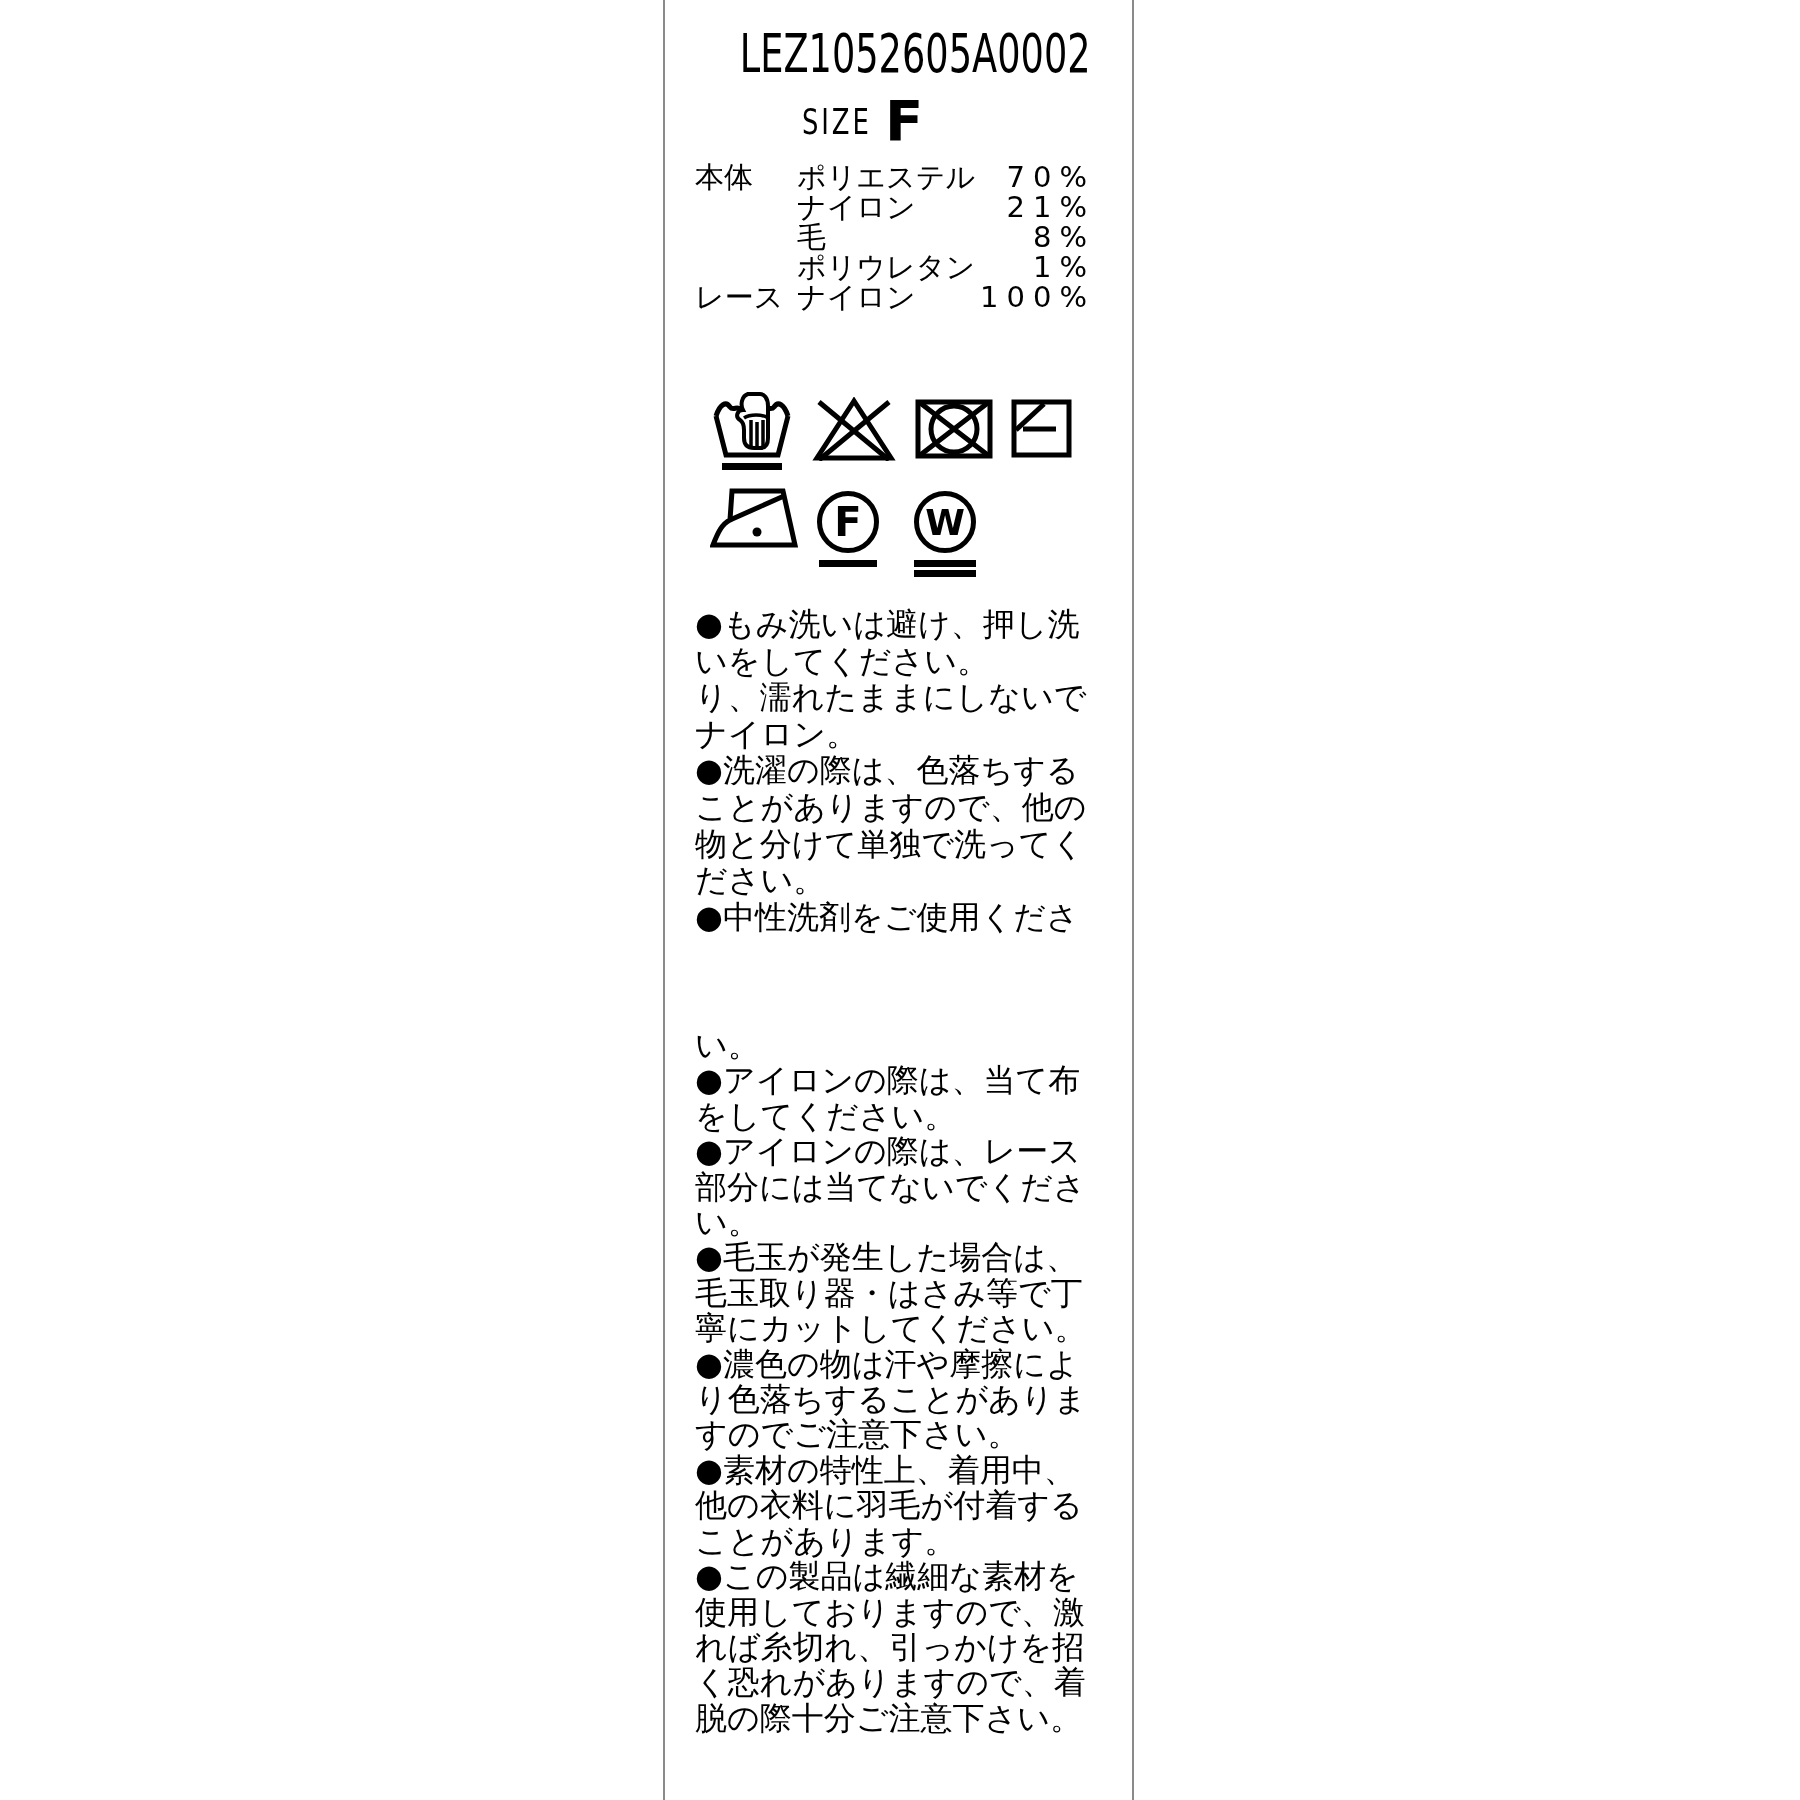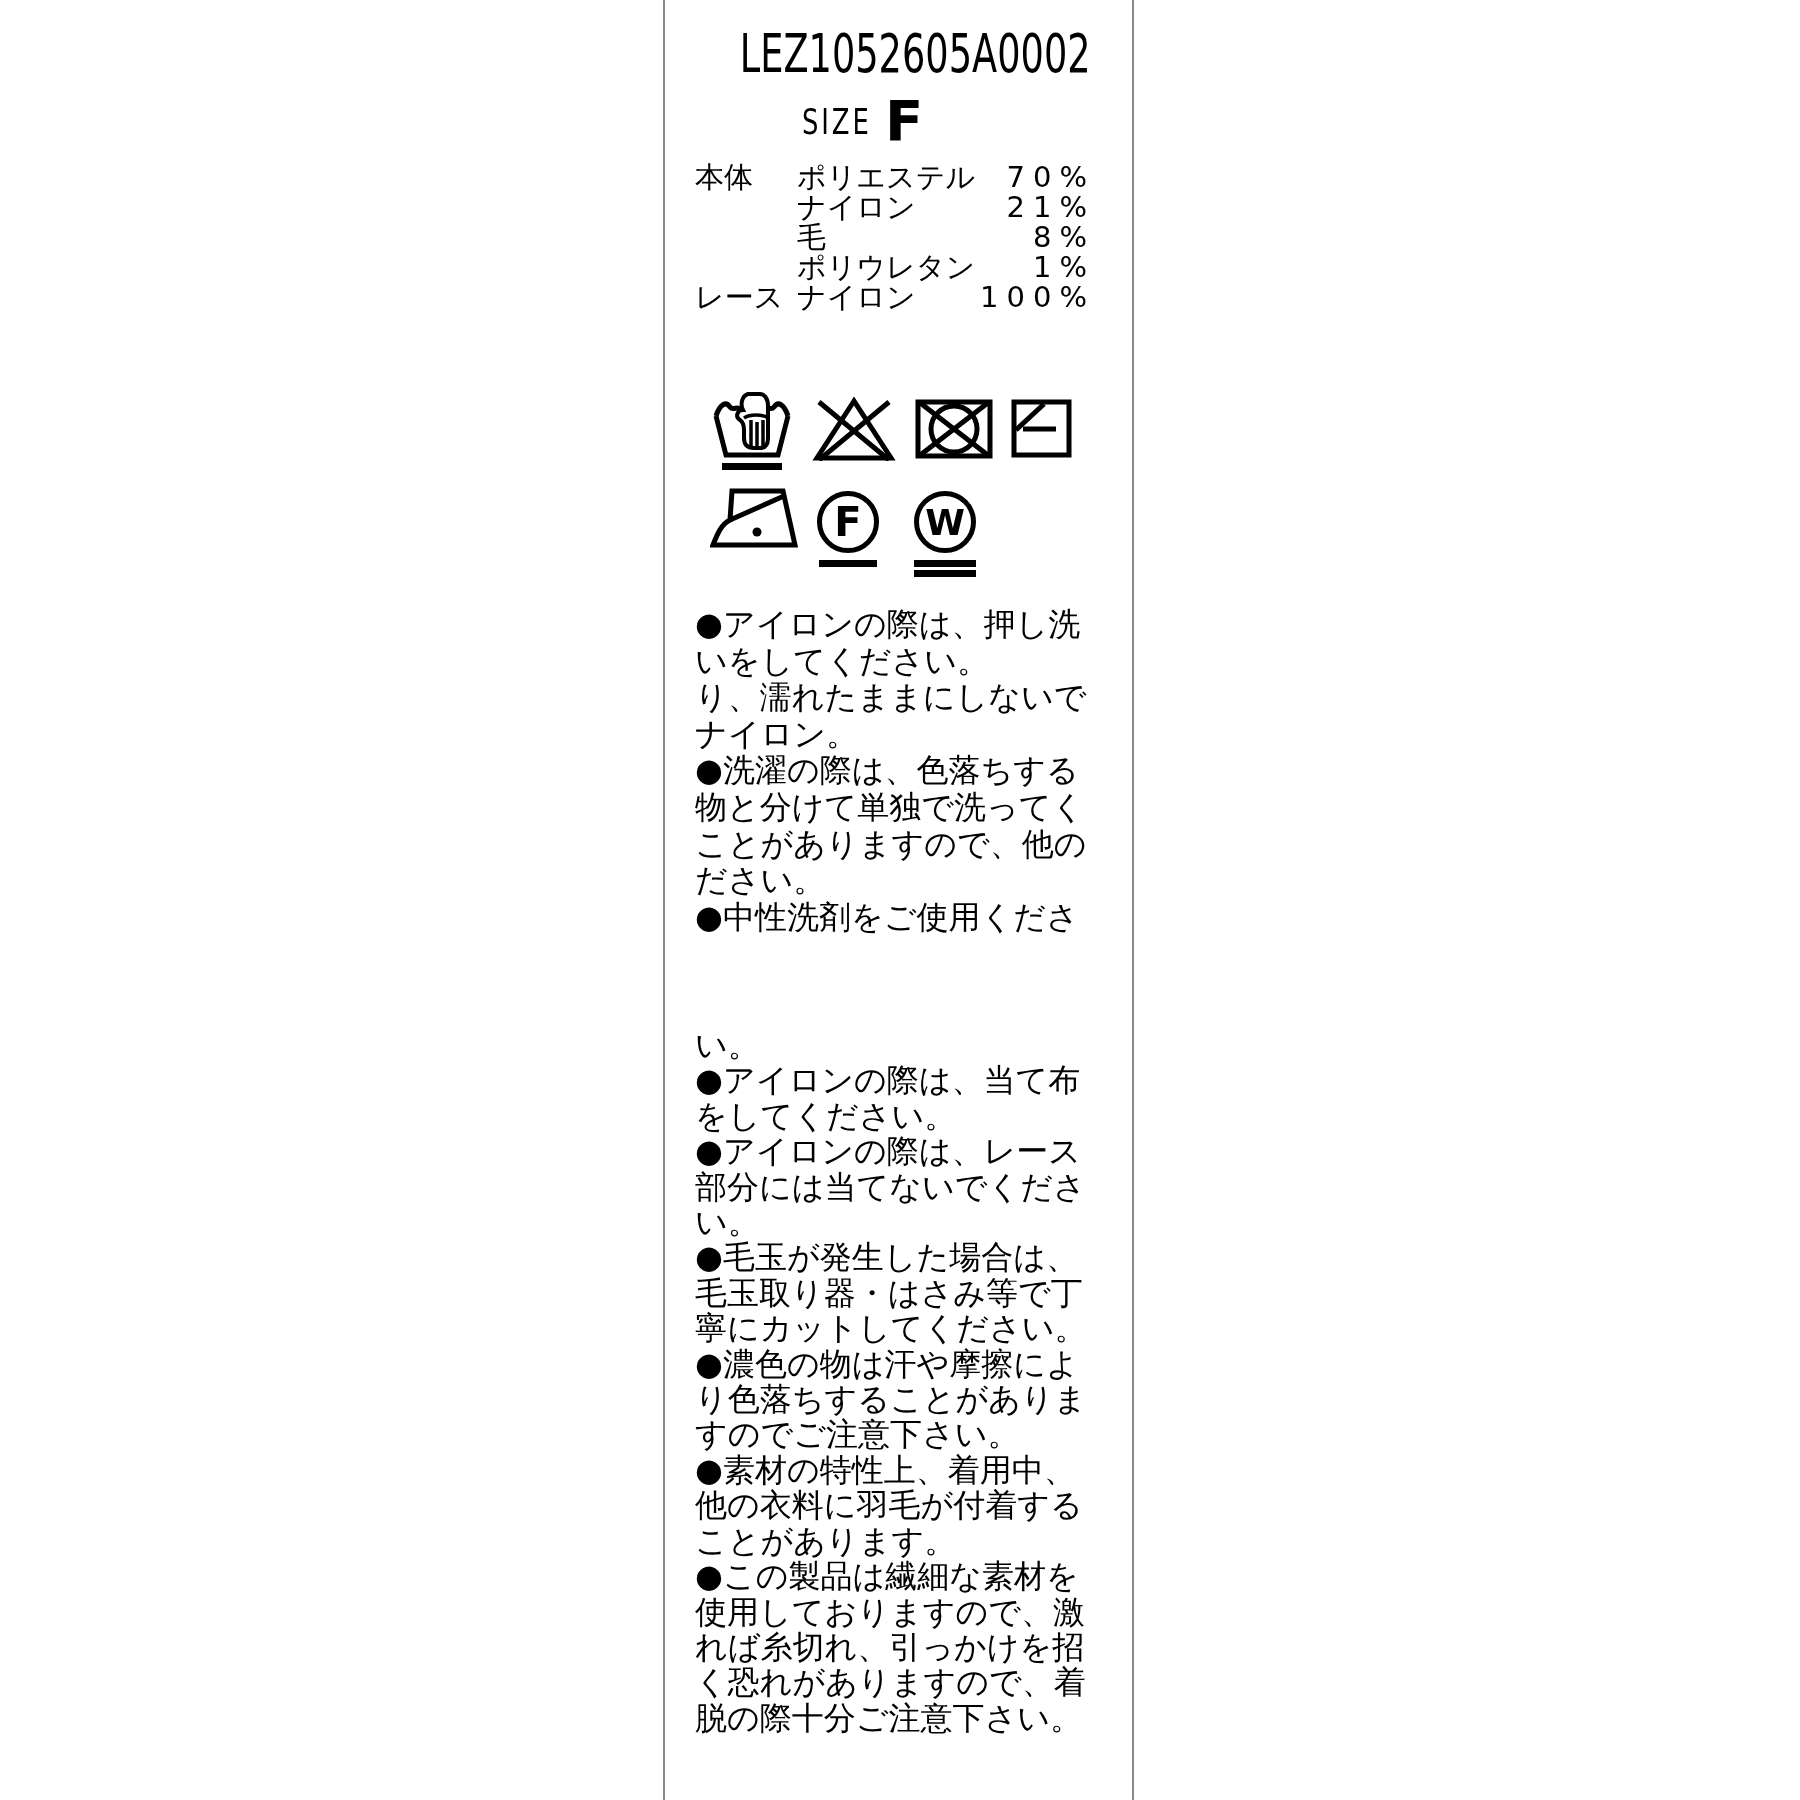--- a/index.html
+++ b/index.html
@@ -135,34 +135,34 @@
         <circle cx="33" cy="34" r="28.5"></circle>
         <text x="33" y="47" text-anchor="middle" font-family="DejaVu Sans, sans-serif" font-size="36" font-weight="bold" fill="#000" stroke="none">W</text>
         <rect x="2" y="72" width="62" height="7" fill="#000" stroke="none"></rect>
         <rect x="2" y="82" width="62" height="7" fill="#000" stroke="none"></rect>
       </svg>
     </span>
   </div>
 
   <div class="text-block" id="instr-top">
 
-      <div class="tline">●アイロンの際は、押し洗</div>
+      <div class="tline">●もみ洗いは避け、押し洗</div>
 
       <div class="tline">いをしてください。</div>
 
 
       <div class="tline">り、濡れたままにしないで</div>
 
       <div class="tline">ナイロン。</div>
 
       <div class="tline">●洗濯の際は、色落ちする</div>
 
+      <div class="tline">ことがありますので、他の</div>
+
       <div class="tline">物と分けて単独で洗ってく</div>
-
-      <div class="tline">ことがありますので、他の</div>
 
       <div class="tline">ださい。</div>
 
       <div class="tline">●中性洗剤をご使用くださ</div>
     </div>
 
   <div class="text-block" id="instr-bottom">
 
       <div class="tline">い。</div>
 

